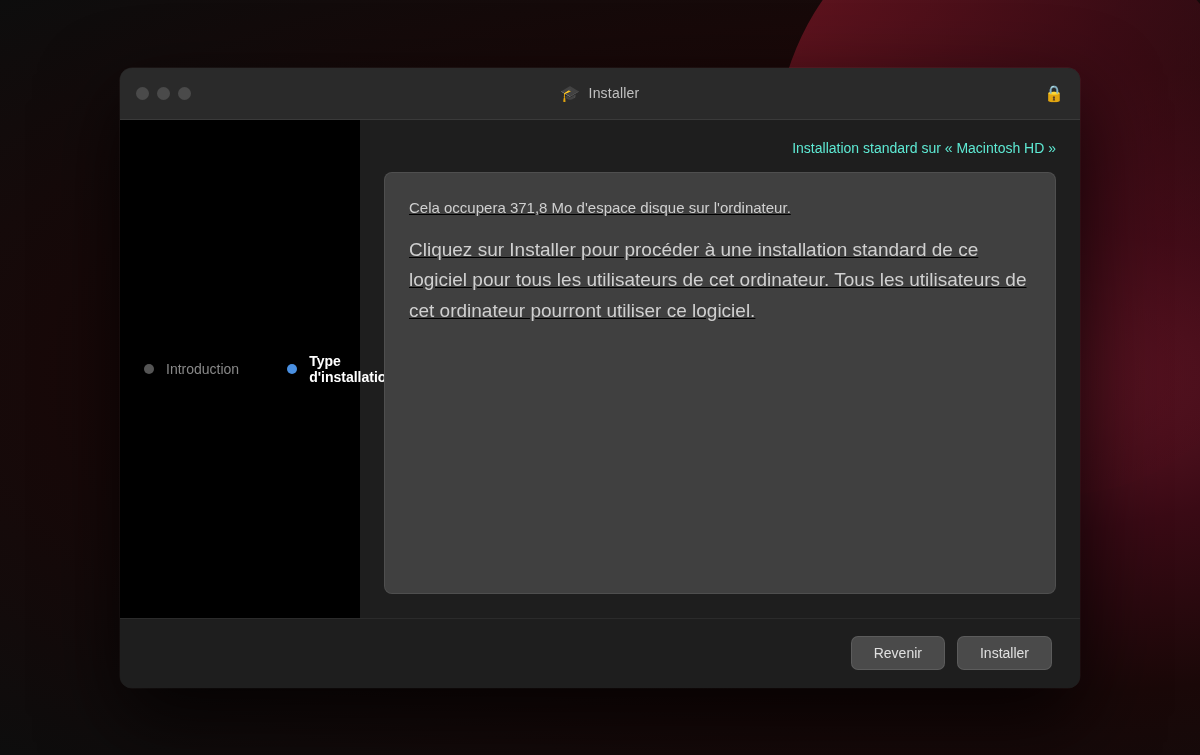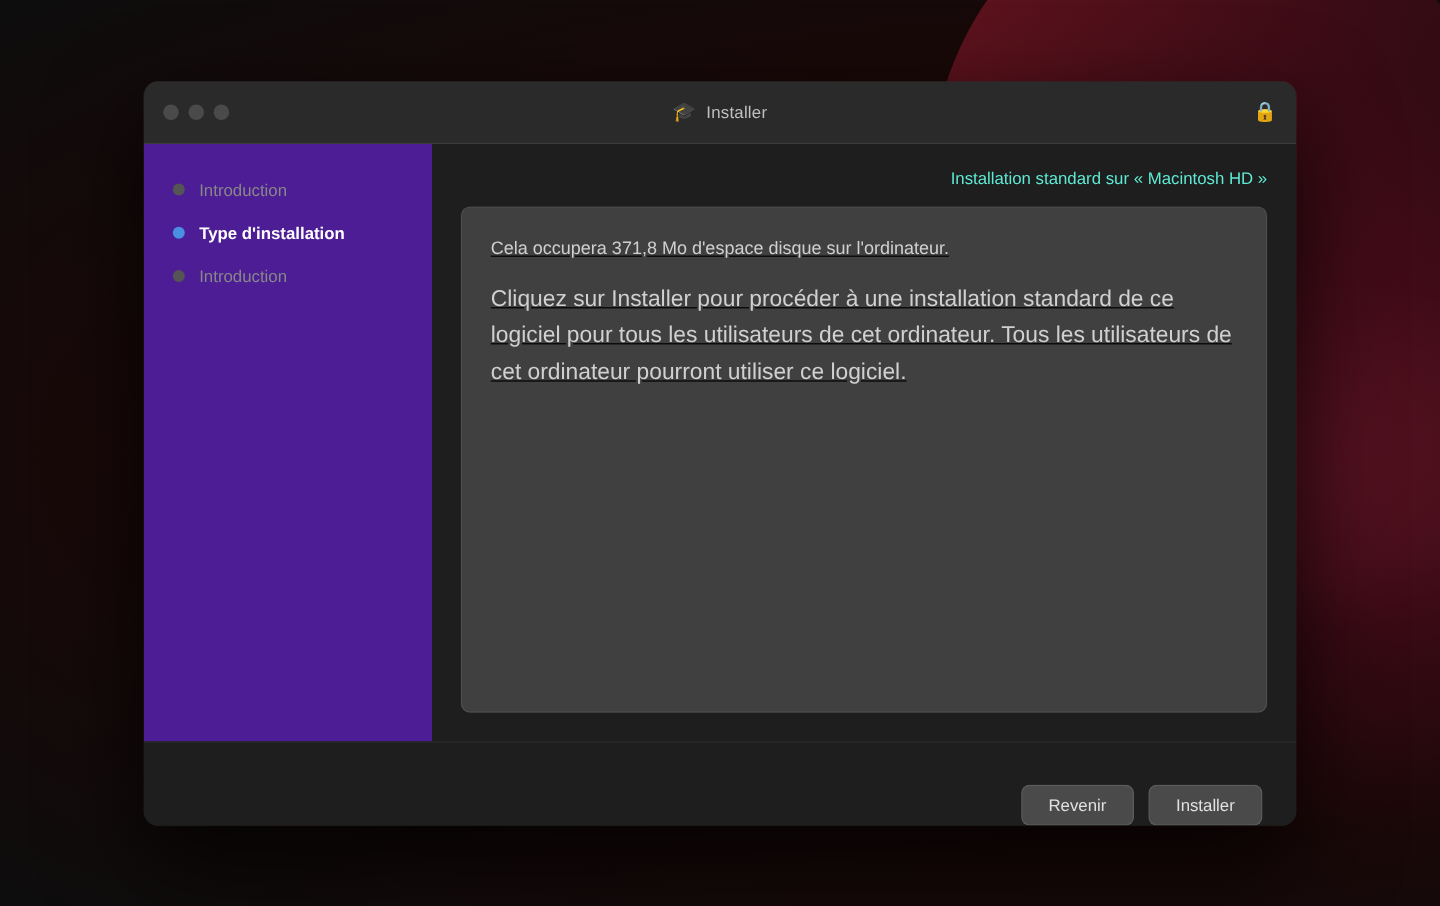--- a/index.html
+++ b/index.html
@@ -98,25 +98,25 @@
     
     .content {
       display: flex;
       flex: 1;
       overflow: hidden;
     }
 
     
     .sidebar {
       width: 240px;
-      background: #4c1d95;
+      background: #000000;
       padding: 20px 0;
       flex-shrink: 0;
       display: flex;
-      flex-direction: column;
+      flex-direction: row;
     }
 
     .sidebar-item {
       display: flex;
       align-items: center;
       gap: 12px;
       padding: 10px 24px;
       cursor: default;
     }
 
@@ -183,21 +183,21 @@
       color: #d0d0d0;
       line-height: 1.6;
     }
 
     
     .bottom-bar {
       height: 70px;
       background: #1e1e1e;
       border-top: 1px solid rgba(255,255,255,0.06);
       display: flex;
-      align-items: flex-end;
+      align-items: center;
       justify-content: flex-end;
       padding: 0 28px;
       gap: 12px;
       flex-shrink: 0;
     }
 
     .btn {
       padding: 8px 22px;
       border-radius: 7px;
       font-size: 14px;

